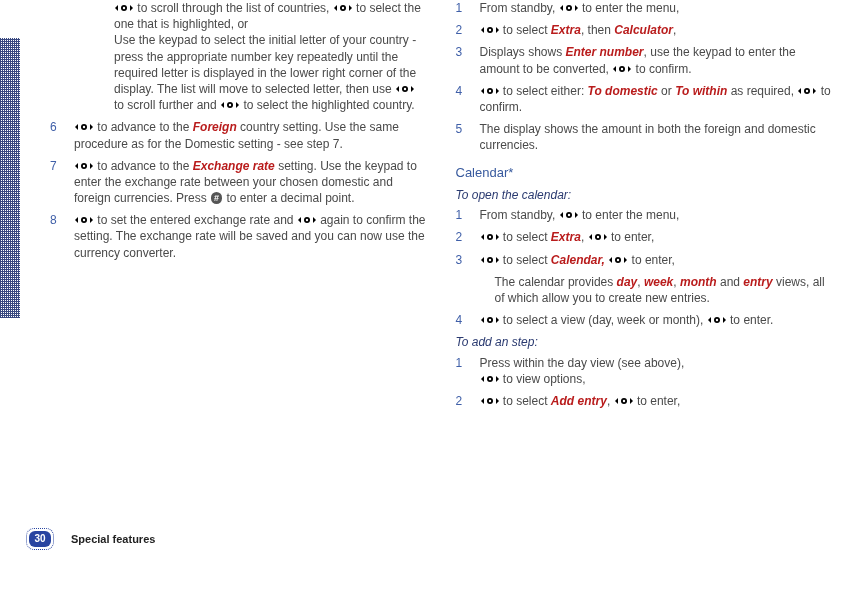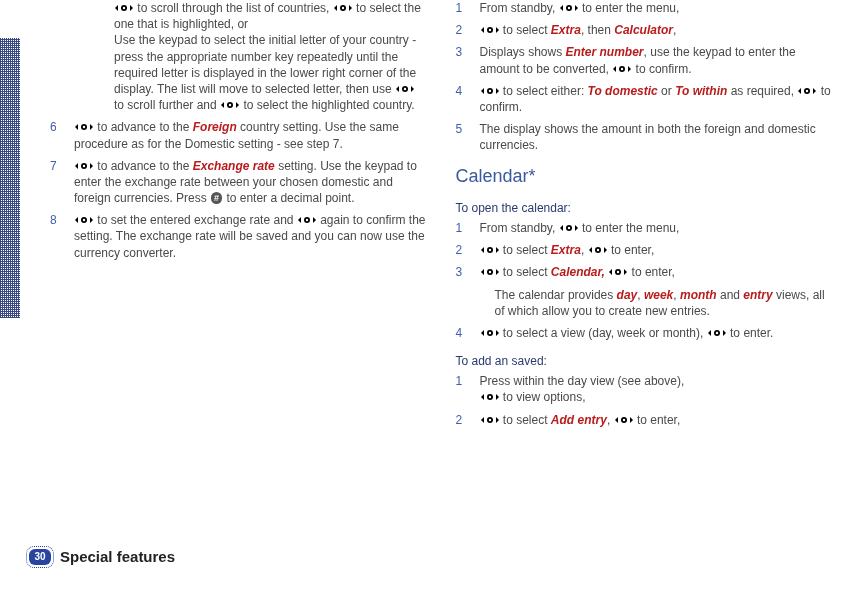--- a/index.html
+++ b/index.html
@@ -52,59 +52,60 @@
     color: #3f5fa8;
   }
   ol.steps > li > .body { flex: 1; }
   .bullet-indent .body { margin-left: 39px; }
   .pseudolist .body { margin-left: 64px; }
   .note {
     font-style: italic;
     margin: 2px 0 6px 24px;
   }
   .heading {
+    font-style: italic;
     color: #2a3a70;
-    margin: 12px 0 4px 0;
+    margin: 0 0 4px 0;
   }
   .section {
     color: #385a9e;
-    font-size: 18px;
+    font-size: 13px;
     margin: 10px 0 6px 0;
   }
   .bi { font-weight: 700; font-style: italic; color: #b91c1c; }
   .icon {
     display: inline-block;
     vertical-align: -2px;
     width: 18px; height: 12px;
     margin: 0 1px;
   }
   .icon svg { width: 100%; height: 100%; display: block; }
   .footer {
     position: absolute;
     left: 26px;
-    top: 546px;
+    top: 528px;
     display: flex;
     align-items: center;
-    gap: 6px;
+    gap: 17px;
   }
   .badge {
     width: 22px; height: 16px;
     background: #2844a0;
     border-radius: 6px;
     color: #fff;
     font-size: 10px;
     font-weight: 700;
     display: flex; align-items: center; justify-content: center;
   }
   .badge-outline {
     border: 1px dotted #2844a0;
     padding: 2px;
     border-radius: 8px;
   }
-  .footer-title { font-weight: 700; font-size: 15px; color: #222; }
+  .footer-title { font-weight: 700; font-size: 11px; color: #222; }
   .kbd-pill {
     display:inline-block;
     background:#555; color:#fff;
     border-radius:6px;
     font-size:9px; line-height:10px;
     padding:1px 3px;
     vertical-align:1px;
     margin:0 1px;
     font-weight:600;
   }
@@ -259,21 +260,21 @@
         <li>
           <span class="num" data-bind="right.open.s4.num">4</span>
           <span class="body"><span class="icon"><svg viewBox="0 0 18 6">
                   <use href="#nav-ud"></use>
                 </svg></span><span data-bind="right.open.s4.a"> to select a view (day, week or month), </span><span class="icon"><svg viewBox="0 0 18 6">
                   <use href="#nav-lr"></use>
                 </svg></span><span data-bind="right.open.s4.b"> to enter.</span></span>
         </li>
       </ol>
 
-      <div class="heading" data-bind="right.addHead">To add an saved:</div>
+      <div class="heading" data-bind="right.addHead">To add an step:</div>
       <ol class="steps">
         <li>
           <span class="num" data-bind="right.add.s1.num">1</span>
           <span class="body"><span data-bind="right.add.s1.a">Press within the day view (see above),</span><br><span class="icon"><svg viewBox="0 0 18 6">
                   <use href="#nav-lr"></use>
                 </svg></span><span data-bind="right.add.s1.b"> to view options,</span></span>
         </li>
         <li>
           <span class="num" data-bind="right.add.s2.num">2</span>
           <span class="body"><span class="icon"><svg viewBox="0 0 18 6">

